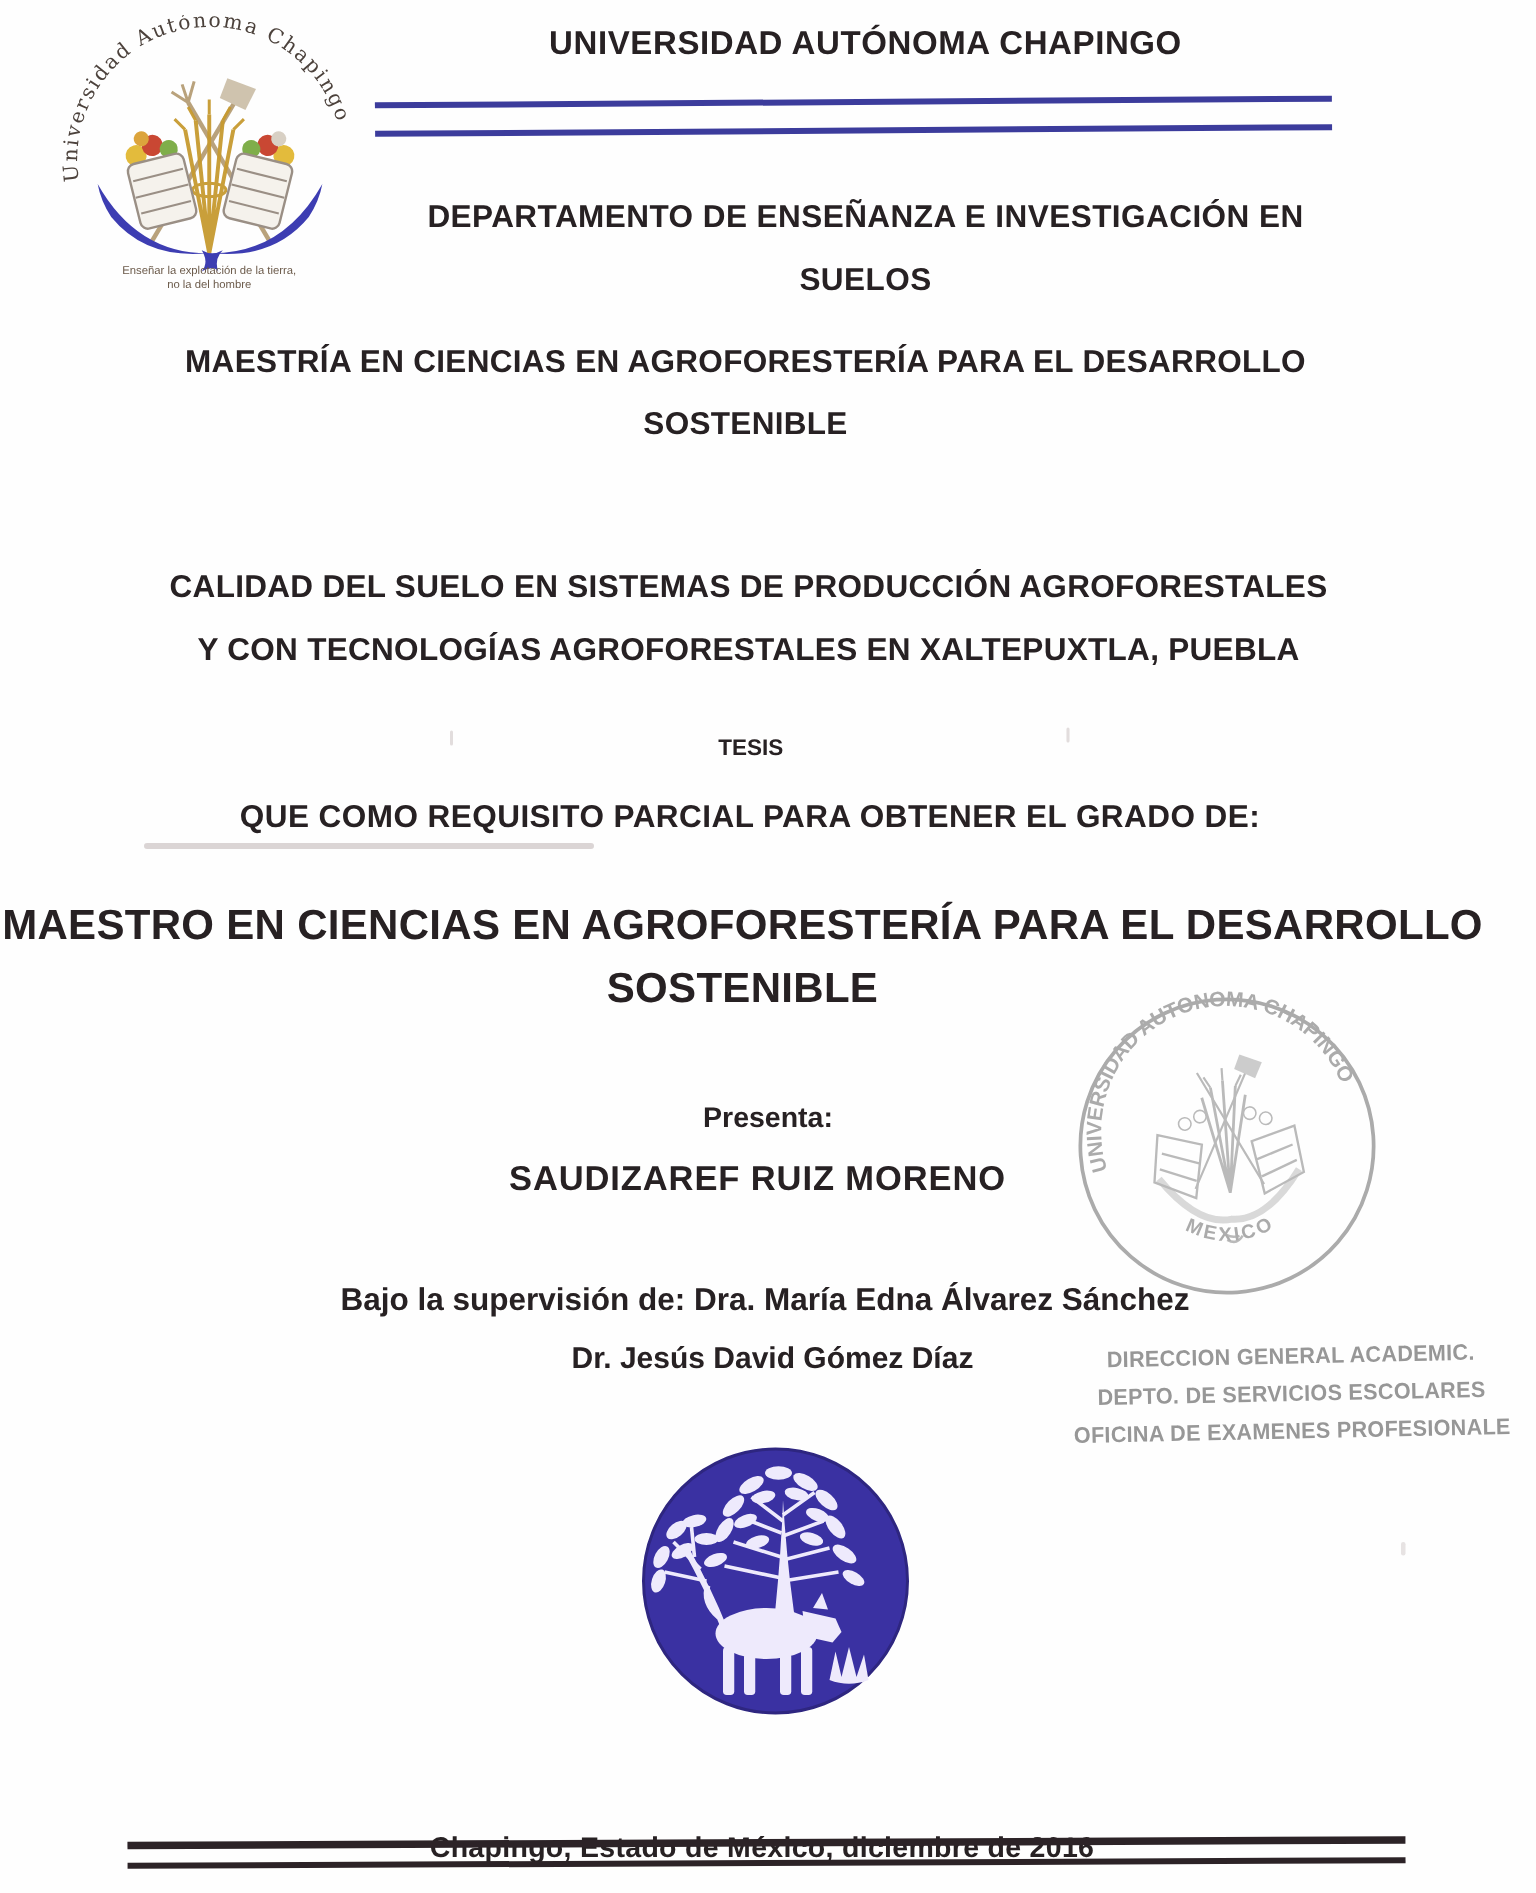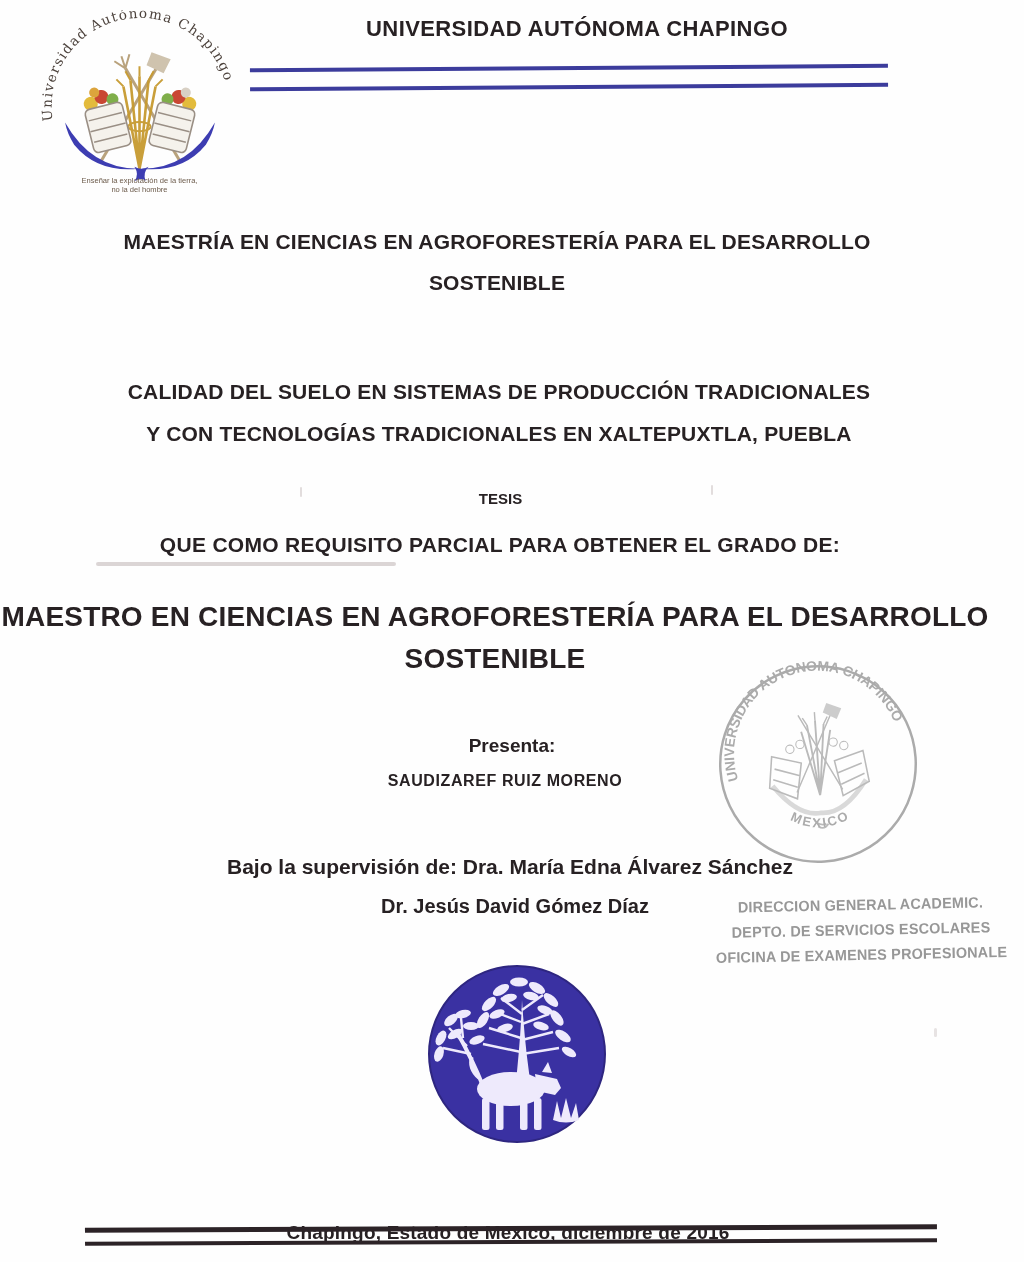--- a/index.html
+++ b/index.html
@@ -11,21 +11,21 @@
   }
   .ctr{position:absolute; text-align:center; font-weight:700;}
   .title{top:16px; left:130px; right:0; font-size:22px; letter-spacing:.4px;}
   .dept{top:124px; left:130px; right:0; font-size:21px; line-height:42px; letter-spacing:.3px;}
   .program{top:221px; left:0; right:30px; font-size:21px; line-height:41px; letter-spacing:.2px;}
   .thesis-title{top:371px; left:0; right:26px; font-size:21px; line-height:42px; letter-spacing:.2px;}
   .tesis{top:490px; left:1px; right:24px; font-size:15px;}
   .requisito{top:533px; left:0; right:24px; font-size:21px; letter-spacing:.3px;}
   .degree{top:596px; left:0; right:34px; font-size:28px; line-height:42px; letter-spacing:.2px;}
   .presenta{top:735px; left:0; right:14px; font-size:19px;padding-left:14px;}
-  .author{top:772px; left:0; right:14px; font-size:16px; letter-spacing:.6px;}
+  .author{top:772px; left:0; right:14px; font-size:23px; letter-spacing:.6px;}
   .superv1{top:855px; left:0; right:4px; font-size:21px; z-index:3;}
   .superv2{top:895px; left:0; right:24px; font-size:20px; z-index:3;padding-left:30px;}
   .dateline{top:1194px; left:0; right:8px; font-size:19px; letter-spacing:.2px;margin-top:28px;}
 
   .rule{position:absolute;}
   .rule .bar{height:4px; background:#3c3c9c;}
   .rule-top{left:250px; top:66px; width:638px; transform:rotate(-0.4deg);}
   .rule-top .bar+.bar{margin-top:15px;}
   .rule-bottom{left:85px; top:1226px; width:852px; transform:rotate(-0.25deg);}
   .rule-bottom .bar{height:4.5px; background:#2c2327;}
@@ -98,29 +98,33 @@
     <text x="102" y="181" text-anchor="middle" font-size="7.5" fill="#6b5a4a">no la del hombre</text>
   </svg>
 
   <div class="ctr title">UNIVERSIDAD AUTÓNOMA CHAPINGO</div>
 
   <div class="rule rule-top">
     <div class="bar"></div>
     <div class="bar"></div>
   </div>
 
+  <div class="ctr dept">
+    <div>DEPARTAMENTO DE ENSEÑANZA E INVESTIGACIÓN EN</div>
+    <div>SUELOS</div>
+  </div>
 
   <div class="ctr program">
     <div>MAESTRÍA EN CIENCIAS EN AGROFORESTERÍA PARA EL DESARROLLO</div>
     <div>SOSTENIBLE</div>
   </div>
 
   <div class="ctr thesis-title">
-    <div>CALIDAD DEL SUELO EN SISTEMAS DE PRODUCCIÓN TRADICIONALES</div>
-    <div>Y CON TECNOLOGÍAS TRADICIONALES EN XALTEPUXTLA, PUEBLA</div>
+    <div>CALIDAD DEL SUELO EN SISTEMAS DE PRODUCCIÓN AGROFORESTALES</div>
+    <div>Y CON TECNOLOGÍAS AGROFORESTALES EN XALTEPUXTLA, PUEBLA</div>
   </div>
 
   <div class="ctr tesis">TESIS</div>
   <div class="ctr requisito">QUE COMO REQUISITO PARCIAL PARA OBTENER EL GRADO DE:</div>
 
   <div class="artifact" style="left:96px; top:562px; width:300px; height:4px; opacity:.75;"></div>
   <div class="artifact" style="left:300px; top:487px; width:2px; height:10px; opacity:.6;"></div>
   <div class="artifact" style="left:711px; top:485px; width:2px; height:10px; opacity:.6;"></div>
   <div class="artifact" style="left:934px; top:1028px; width:3px; height:9px; opacity:.5;"></div>
 

